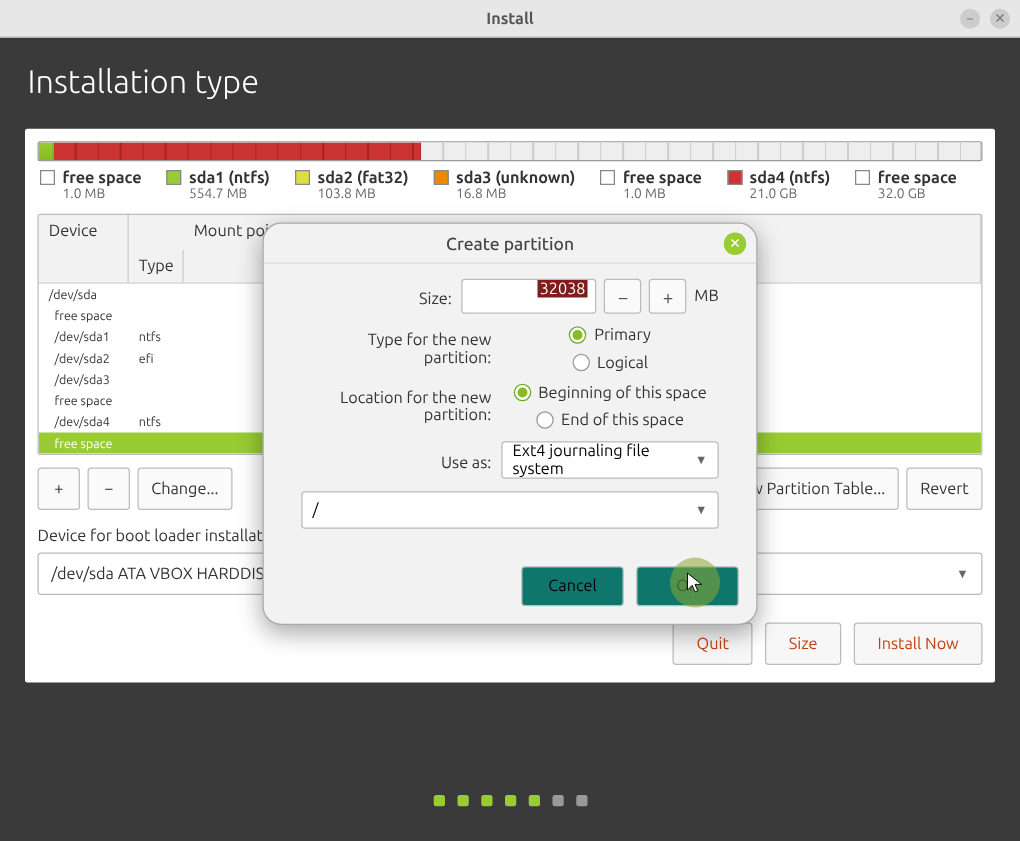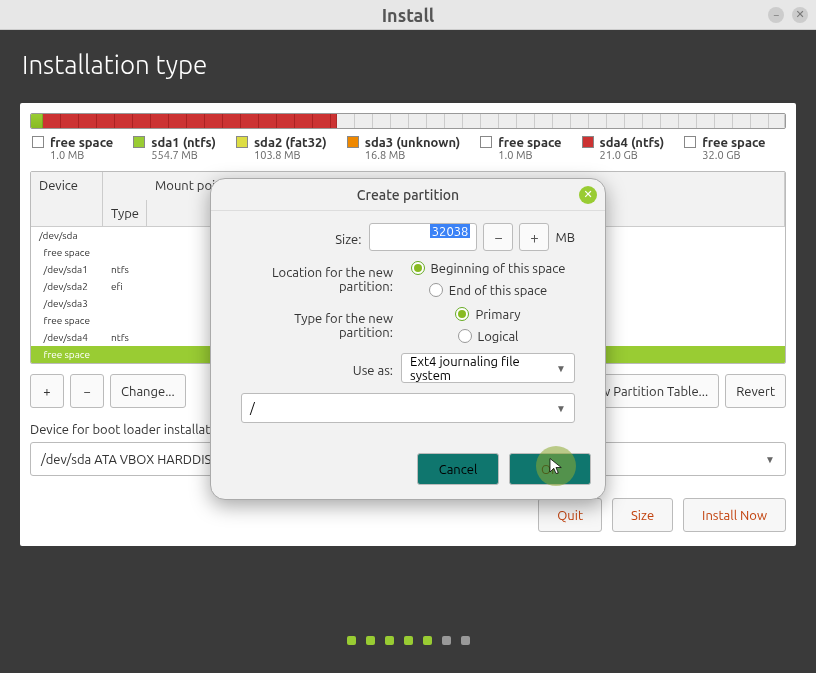--- a/index.html
+++ b/index.html
@@ -1,19 +1,19 @@
 <!DOCTYPE html>
 <html><head>
 <meta charset="utf-8">
 <style>
 * { box-sizing: border-box; margin: 0; padding: 0; font-family: "Ubuntu", "Segoe UI", sans-serif; }
 body { width: 816px; height: 673px; background: #3a3a3a; overflow: hidden; position: relative; }
 
 .titlebar { height: 30px; background: #e7e7e7; display: flex; align-items: center; justify-content: center; position: relative; border-bottom: 1px solid #ccc; }
-.titlebar .title { font-size: 18px; font-weight: 600; color: #555; }
+.titlebar .title { font-size: 13px; font-weight: 600; color: #555; }
 .titlebar .win-ctl { position: absolute; right: 8px; display: flex; gap: 8px; }
 .win-btn { width: 16px; height: 16px; border-radius: 50%; background: #ccc; color: #777; display: flex; align-items: center; justify-content: center; font-size: 11px; cursor: pointer; }
 
 .content { padding: 20px; color: #fff; }
 .heading { font-size: 26px; font-weight: 300; color: #fff; margin-bottom: 24px; margin-left: 2px; }
 
 .white-panel { background: #fff; color: #333; border-radius: 2px; }
 
 .part-bar { height: 16px; display: flex; border: 1px solid #999; border-radius: 2px; overflow: hidden; margin-bottom: 6px; }
 .part-seg { height: 100%; border-right: 1px solid rgba(0,0,0,0.15); }
@@ -59,21 +59,21 @@
 
 .modal { position: absolute; left: 210px; top: 178px; width: 396px; background: #f2f2f2; border: 1px solid #aaa; border-radius: 15px; box-shadow: 0 6px 20px rgba(0,0,0,0.35); }
 .modal-head { height: 32px; display: flex; align-items: center; justify-content: center; position: relative; font-size: 14px; font-weight: 500; color: #444; border-bottom: 1px solid #ddd; }
 .modal-close { position: absolute; right: 8px; width: 18px; height: 18px; border-radius: 50%; background: #9c3; color: #fff; display: flex; align-items: center; justify-content: center; font-size: 11px; cursor: pointer; }
 .modal-body { padding: 12px 30px; }
 .frow { display: flex; align-items: center; margin-bottom: 10px; }
 .frow.top { align-items: flex-start; }
 .flabel { width: 160px; text-align: right; font-size: 13px; color: #333; padding-right: 8px; padding-top: 4px;}
 .fcontrol { flex: 1; display: flex; align-items: center; gap: 6px; }
 .size-input { width: 108px; height: 28px; border: 1px solid #bbb; border-radius: 3px; text-align: right; padding: 0 6px; font-size: 13px; background: #fff; }
-.size-input .hl { background: #3b82f6; color: #fff; padding: 0 2px; }
+.size-input .hl { background: #7f1d1d; color: #fff; padding: 0 2px; }
 .step { width: 30px; height: 28px; border: 1px solid #bbb; background: #fafafa; border-radius: 3px; display: inline-flex; align-items: center; justify-content: center; font-size: 15px; cursor: pointer; color:#555; }
 .unit { font-size: 13px; color: #333; }
 .radio-col { display: flex; flex-direction: column; gap: 8px; }
 .radio { display: flex; align-items: center; gap: 6px; font-size: 13px; color: #333; }
 .rdot { width: 14px; height: 14px; border-radius: 50%; border: 1px solid #999; background:#fff; display:inline-flex; align-items:center; justify-content:center;}
 .rdot.on { border-color:#6a2; }
 .rdot.on::after { content:""; width:8px; height:8px; border-radius:50%; background:#8b2; }
 .combo { flex:1; height: 30px; border: 1px solid #bbb; border-radius: 3px; background: #fff; display: flex; align-items: center; justify-content: space-between; padding: 0 8px; font-size: 13px; }
 .modal-foot { display:flex; gap:10px; justify-content:flex-end; padding: 8px 14px 14px; }
 .mbtn { height: 32px; width: 82px; border:1px solid #bbb; border-radius:3px; background:#0f766e; font-size:13px; cursor:pointer; }
@@ -238,51 +238,51 @@
     <span class="modal-close">✕</span>
   </div>
   <div class="modal-body">
     <div class="frow">
       <div class="flabel">Size:</div>
       <div class="fcontrol">
         <div class="size-input"><span class="hl">32038</span></div>
         <span class="step">−</span>
         <span class="step">+</span>
         <span class="unit">MB</span>
+      </div>
+    </div>
+
+    <div class="frow top">
+      <div class="flabel">Type for the new partition:</div>
+      <div class="fcontrol radio-col">
+        <label class="radio">
+            <span class="rdot on"></span>
+            <span>Primary</span>
+          </label>
+        <label class="radio">
+            <span class="rdot"></span>
+            <span>Logical</span>
+          </label>
       </div>
     </div>
 
     <div class="frow top">
       <div class="flabel">Location for the new partition:</div>
       <div class="fcontrol radio-col">
         <label class="radio">
             <span class="rdot on"></span>
             <span>Beginning of this space</span>
           </label>
         <label class="radio">
             <span class="rdot"></span>
             <span>End of this space</span>
           </label>
       </div>
     </div>
 
-    <div class="frow top">
-      <div class="flabel">Type for the new partition:</div>
-      <div class="fcontrol radio-col">
-        <label class="radio">
-            <span class="rdot on"></span>
-            <span>Primary</span>
-          </label>
-        <label class="radio">
-            <span class="rdot"></span>
-            <span>Logical</span>
-          </label>
-      </div>
-    </div>
-
     <div class="frow">
       <div class="flabel">Use as:</div>
       <div class="combo">
         <span>Ext4 journaling file system</span>
         <span class="caret">▼</span>
       </div>
     </div>
 
     <div class="frow">
       <div class="combo">

